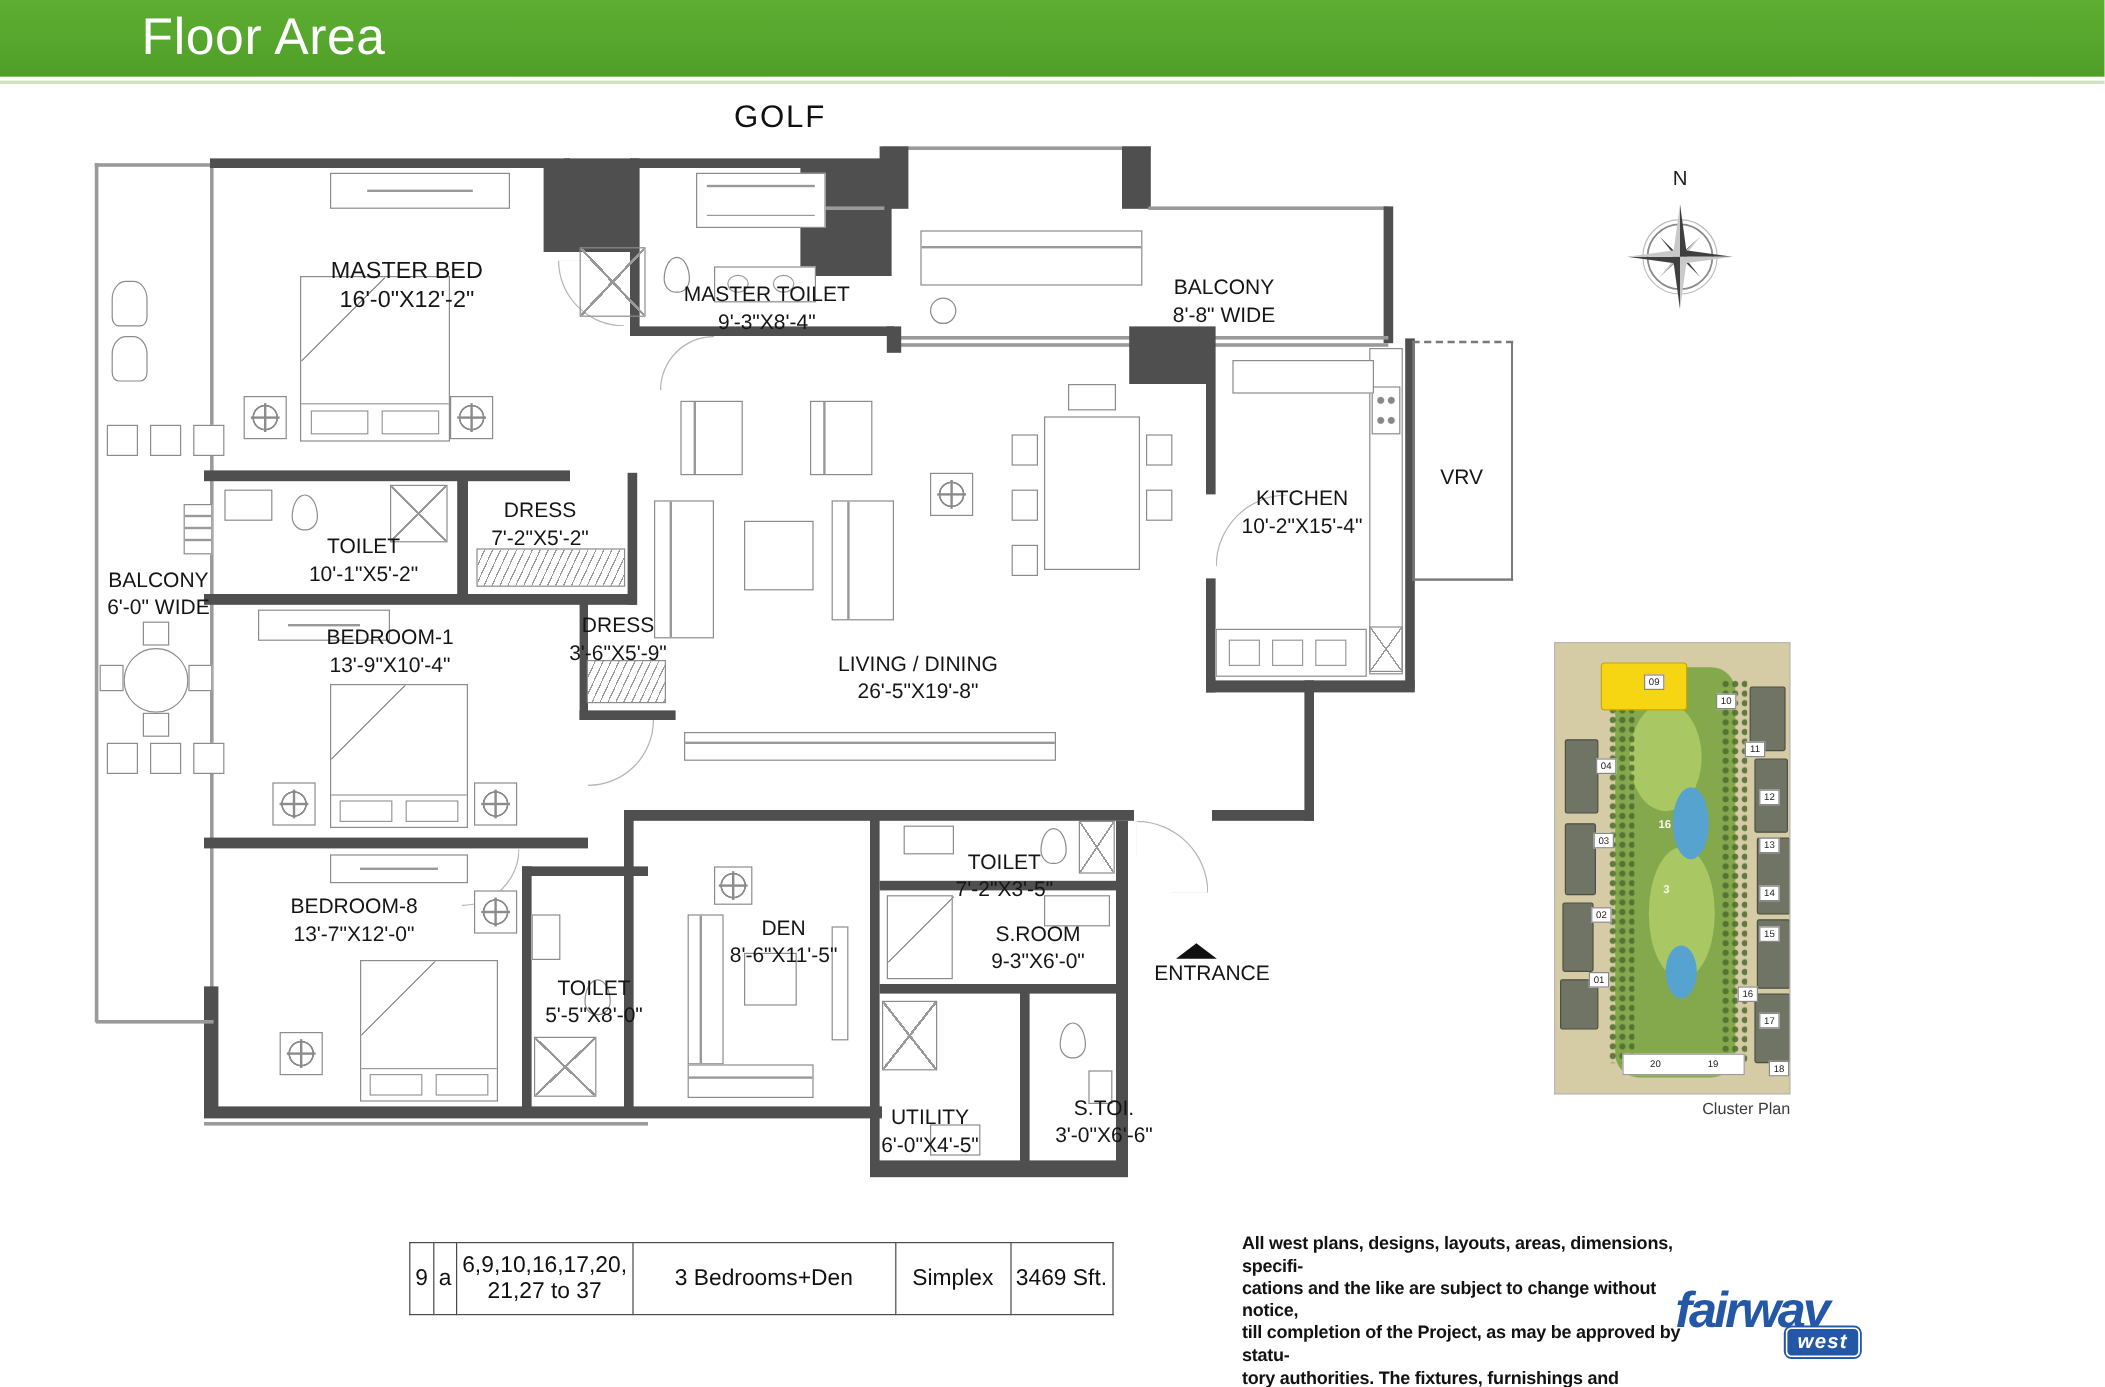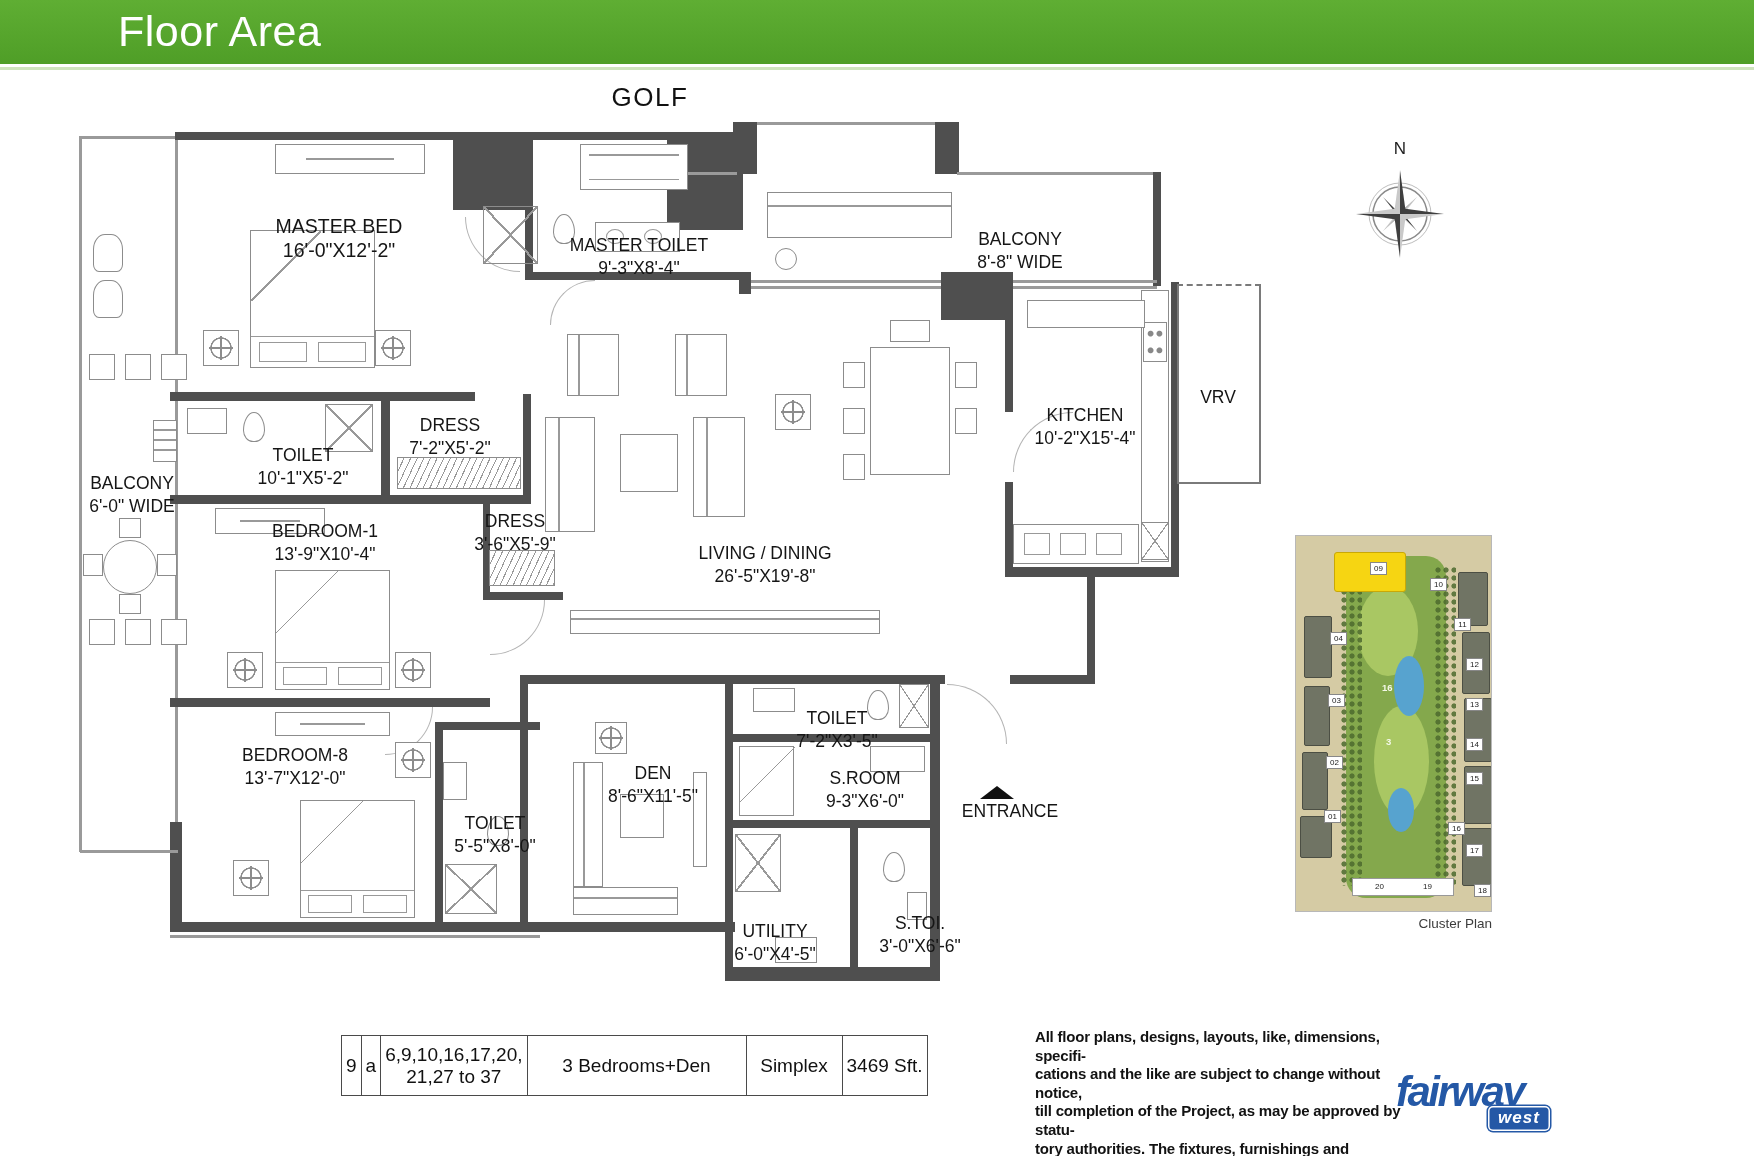--- a/index.html
+++ b/index.html
@@ -460,21 +460,21 @@
       </td>
       <td style="width:219px">3 Bedrooms+Den</td>
       <td style="width:96px">Simplex</td>
       <td>3469 Sft.</td>
     </tr>
   </tbody>
     </table>
 
 
   <div class="disc">
-    <div>All floor plans, designs, layouts, like, dimensions, specifi-</div>
+    <div>All west plans, designs, layouts, areas, dimensions, specifi-</div>
     <div>cations and the like are subject to change without notice,</div>
     <div>till completion of the Project, as may be approved by statu-</div>
     <div>tory authorities. The fixtures, furnishings and appliances are</div>
 
   </div>
 
   <div class="fairway">
     <div class="fw1">fairway</div>
     <div class="fw2">west</div>
   </div>

